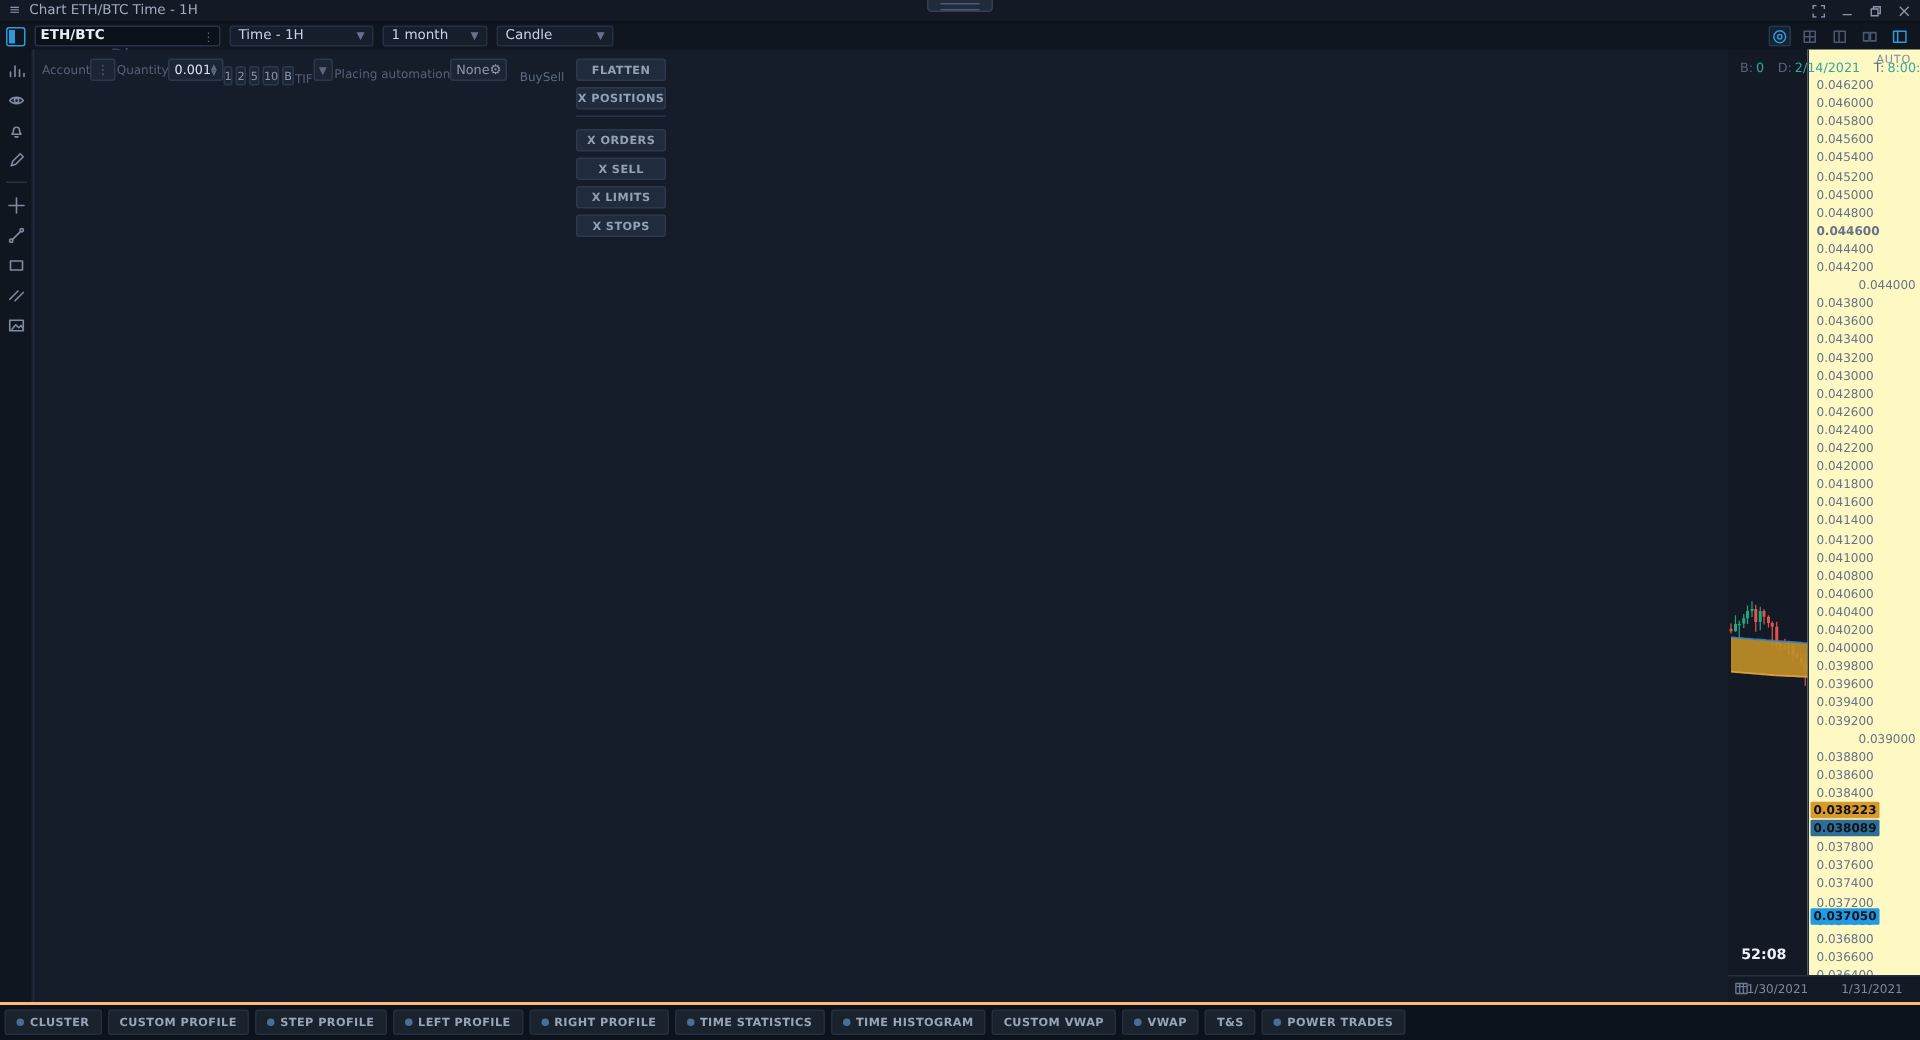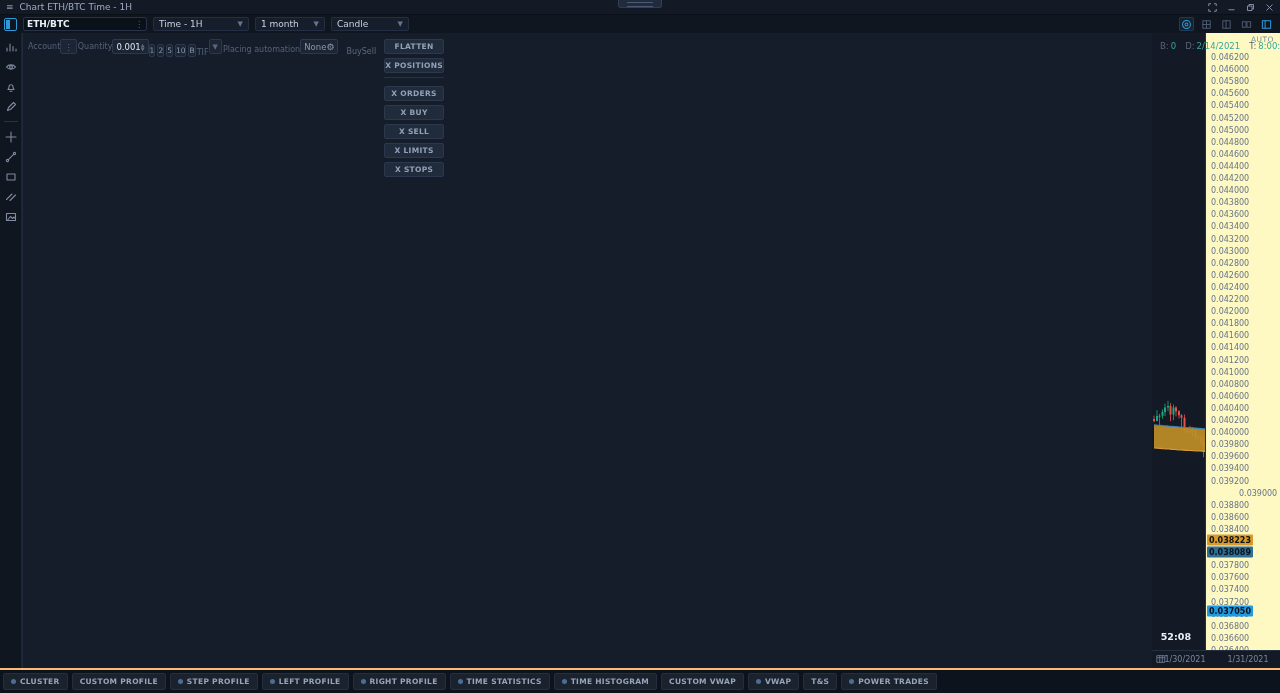--- a/index.html
+++ b/index.html
@@ -278,24 +278,24 @@
     <div class="priceaxis" id="priceAxis">
       <div class="auto">AUTO</div>
     <div class="ptick" style="top: 24px;">0.046200</div>
         <div class="ptick" style="top: 36.1px;">0.046000</div>
         <div class="ptick" style="top: 48.2px;">0.045800</div>
         <div class="ptick" style="top: 60.3px;">0.045600</div>
         <div class="ptick" style="top: 72.4px;">0.045400</div>
         <div class="ptick" style="top: 84.5px;">0.045200</div>
         <div class="ptick" style="top: 96.6px;">0.045000</div>
         <div class="ptick" style="top: 108.7px;">0.044800</div>
-        <div class="ptick" style="top: 120.8px;">0.044600</div>
+        <div class="ptick" style="top: 120.8px; font-weight: bold;">0.044600</div>
         <div class="ptick" style="top: 132.9px;">0.044400</div>
         <div class="ptick" style="top: 145px;">0.044200</div>
-        <div class="ptick" style="top: 157.1px;">0.044000</div>
+        <div class="ptick" style="top: 157.1px; margin-left: 28px;">0.044000</div>
         <div class="ptick" style="top: 169.2px;">0.043800</div>
         <div class="ptick" style="top: 181.3px;">0.043600</div>
         <div class="ptick" style="top: 193.4px;">0.043400</div>
         <div class="ptick" style="top: 205.5px;">0.043200</div>
         <div class="ptick" style="top: 217.6px;">0.043000</div>
         <div class="ptick" style="top: 229.7px;">0.042800</div>
         <div class="ptick" style="top: 241.8px;">0.042600</div>
         <div class="ptick" style="top: 253.9px;">0.042400</div>
         <div class="ptick" style="top: 266px;">0.042200</div>
         <div class="ptick" style="top: 278.1px;">0.042000</div>
@@ -364,21 +364,20 @@
       </div>
       <div class="rp-buysell">
         <span>Buy</span>
         <span>Sell</span>
       </div>
       <div id="tradeButtons">
           <div class="rp-btn">FLATTEN</div>
           <div class="rp-btn">X POSITIONS</div>
           <div class="rp-div" style="margin: 4px 0px 8px;"></div>
           <div class="rp-btn">X ORDERS</div>
-          <div class="rp-btn">X BUY</div>
           <div class="rp-btn">X SELL</div>
           <div class="rp-btn">X LIMITS</div>
           <div class="rp-btn">X STOPS</div>
         </div>
     </div>
 
     <div class="axiscorner" style="grid-column:3;grid-row:2">
       <span>−</span>
       <span>+</span>
     </div>

